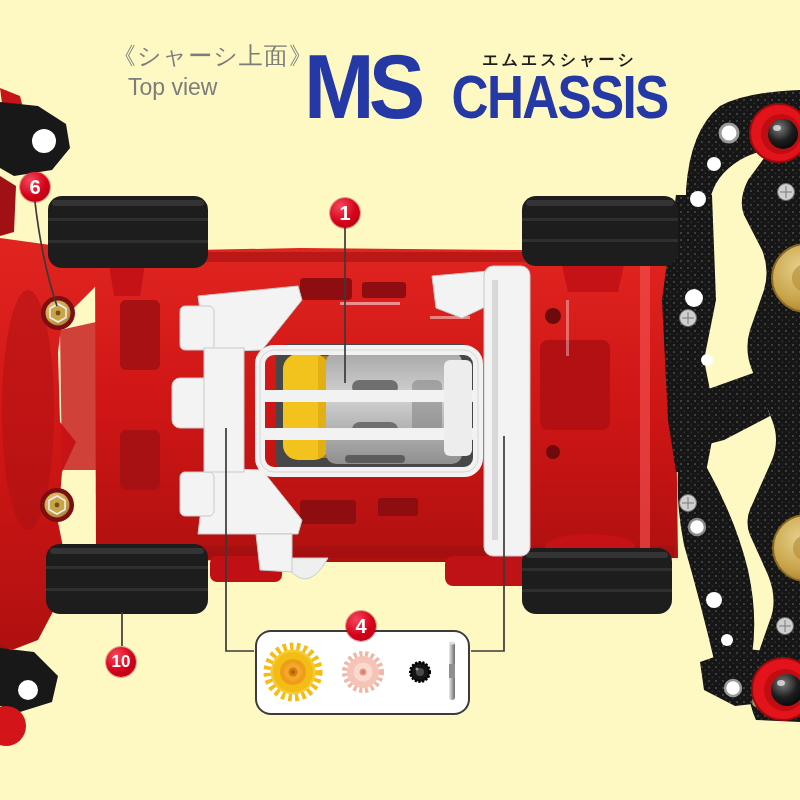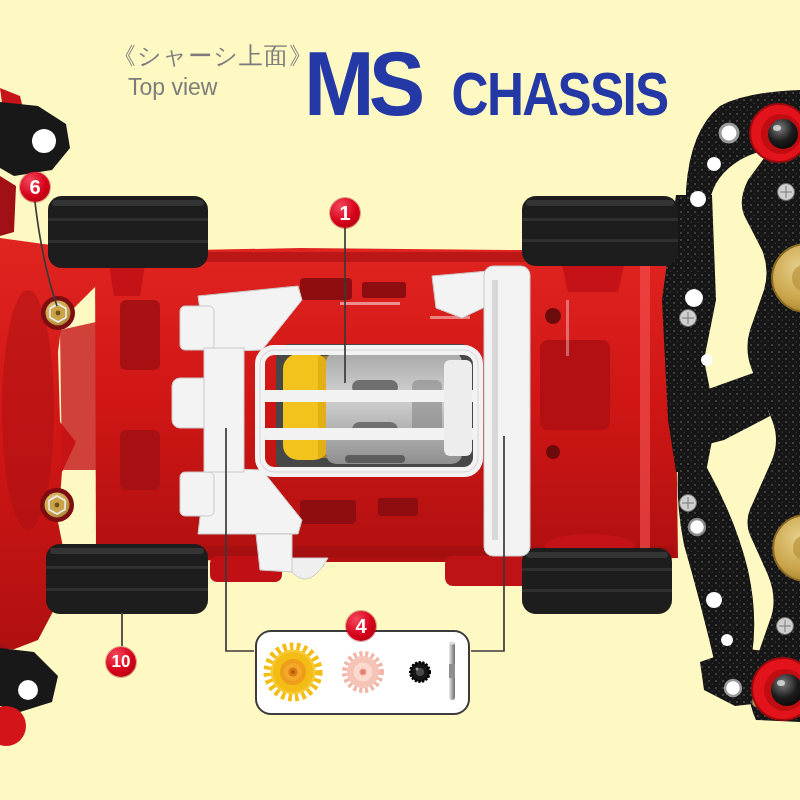--- a/index.html
+++ b/index.html
@@ -50,20 +50,21 @@
 </head>
 <body>
 
 <div id="stage">
 
   <div class="jp-title">《シャーシ上面》</div>
   <div class="en-title">Top view</div>
   <div class="logo">
     <div class="logo-ms">MS</div>
     <div class="logo-right">
+      <div class="logo-ruby">エムエスシャーシ</div>
       <div class="logo-sub">CHASSIS</div>
     </div>
   </div>
 
   <svg class="art" viewBox="0 0 800 800">
     <defs>
       <pattern id="carbon" width="7" height="7" patternUnits="userSpaceOnUse">
         <rect width="7" height="7" fill="#161616"></rect>
         <circle cx="2" cy="2" r="1" fill="#4b4b4b"></circle>
         <circle cx="5.3" cy="5.2" r=".8" fill="#383838"></circle>

